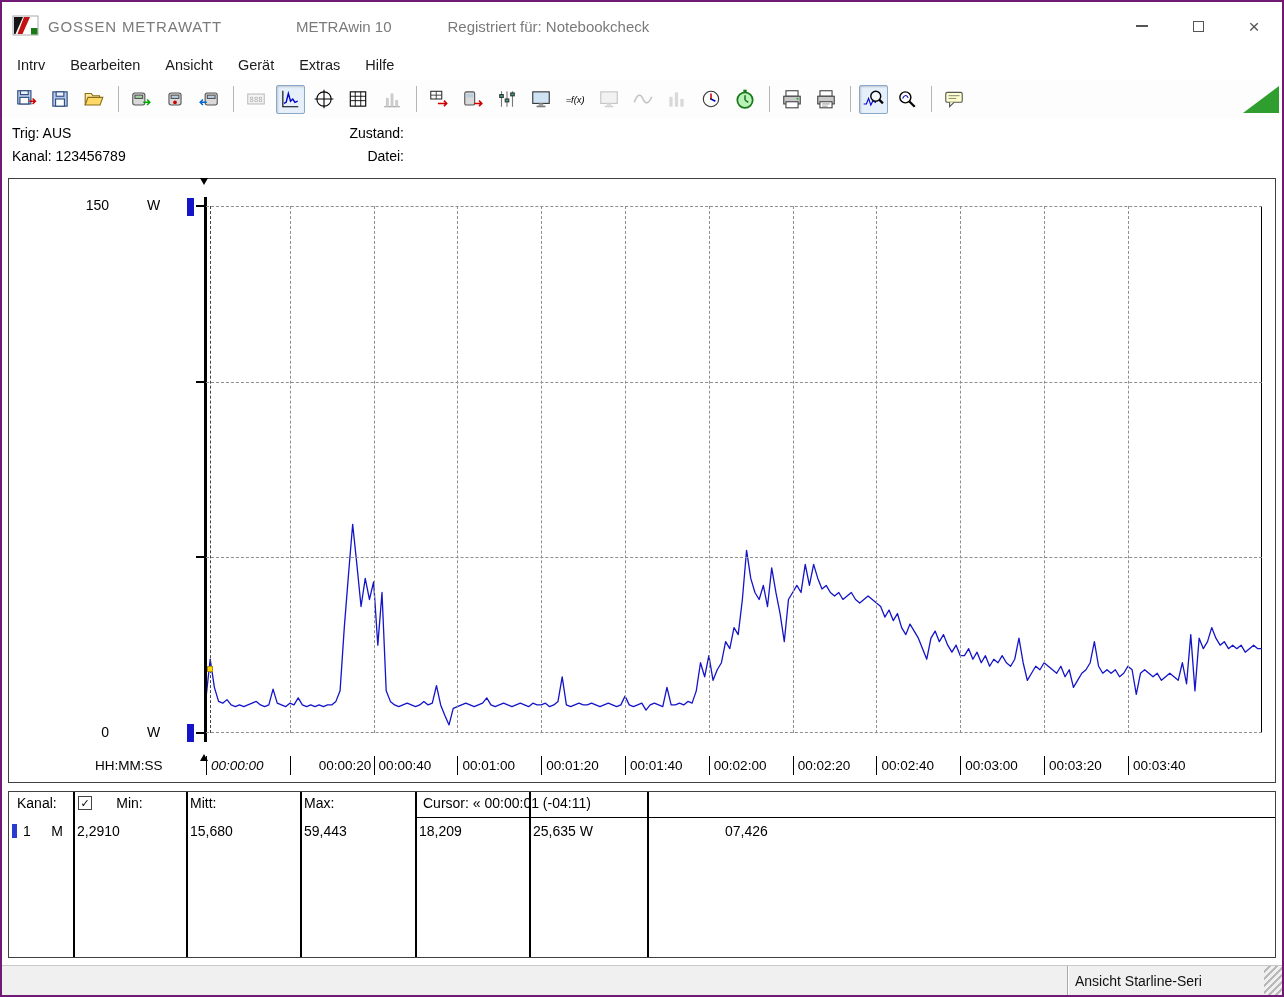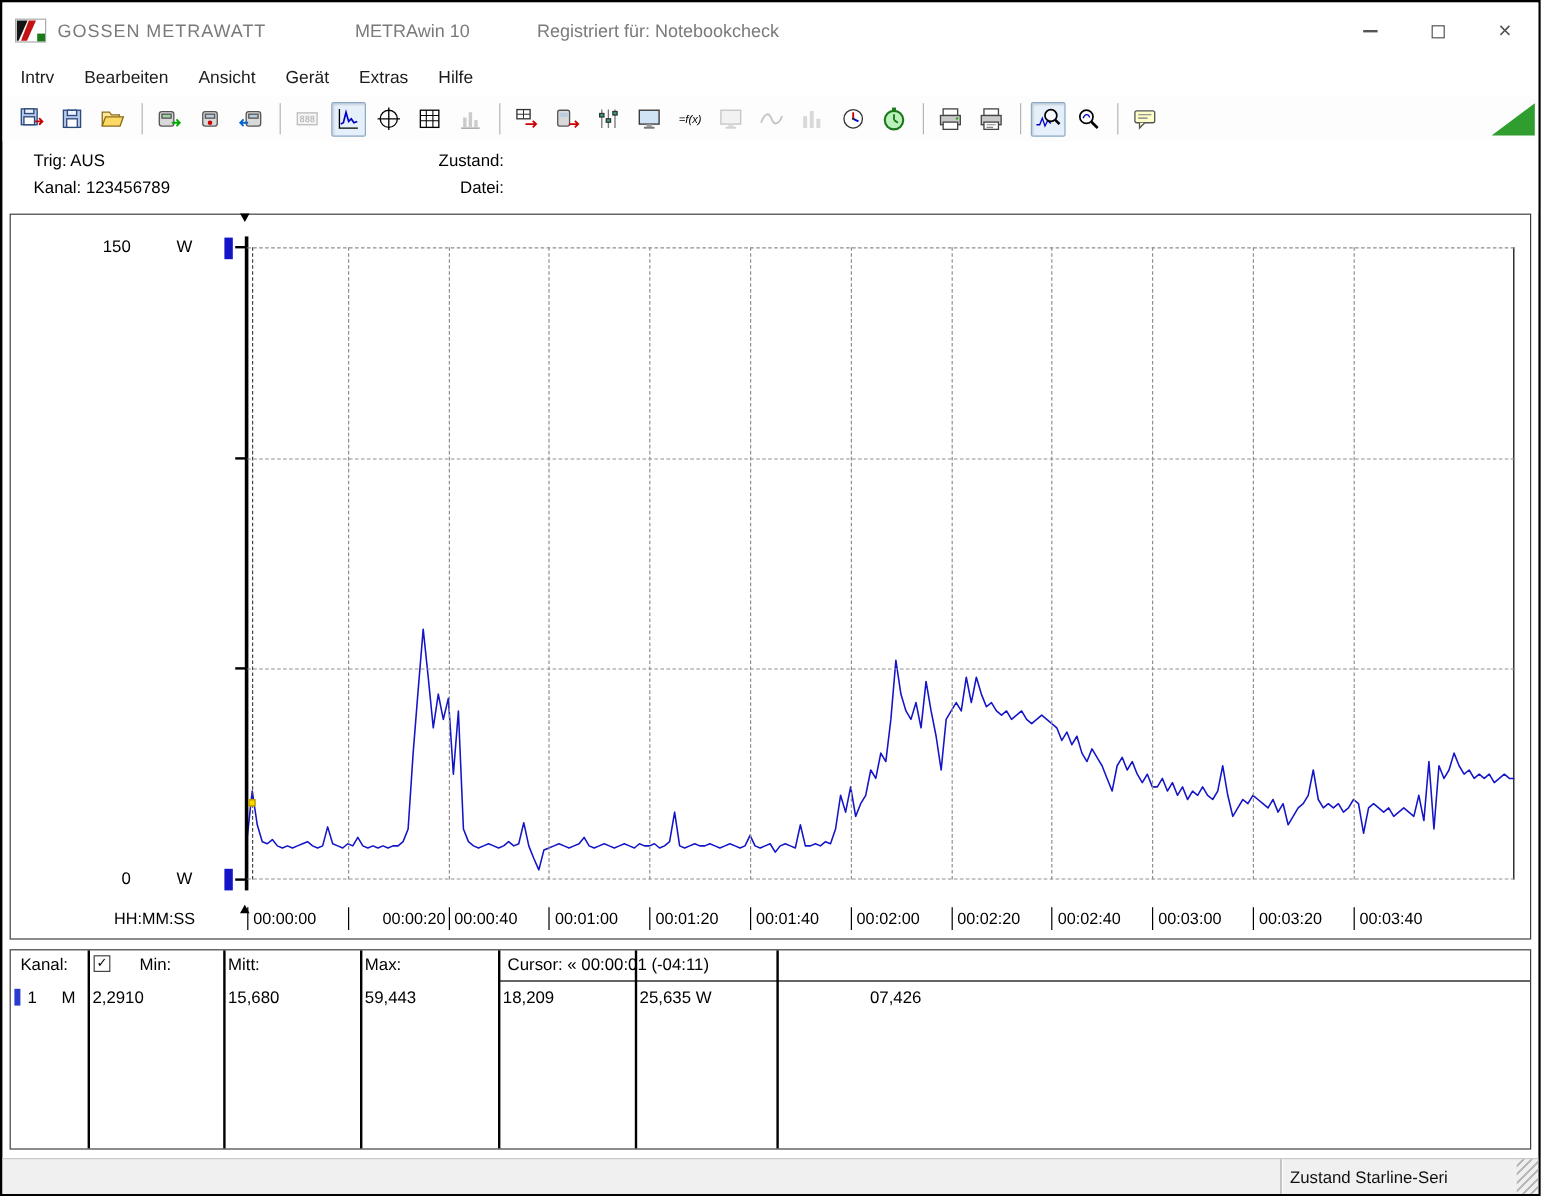--- a/index.html
+++ b/index.html
@@ -1,19 +1,19 @@
 <!DOCTYPE html>
 <html><head>
 <meta charset="utf-8">
 <style>
   html,body{margin:0;padding:0;background:#e8e8e8;}
   *{box-sizing:border-box;}
   .window{
     width:1284px;height:997px;position:relative;background:#fff;
-    border:2px solid #000000;overflow:hidden;
+    border:2px solid #701a75;overflow:hidden;
     font-family:"Liberation Sans",sans-serif;color:#000;
   }
   
   .titlebar{height:48px;display:flex;align-items:center;background:#fff;}
   .logo{margin-left:10px;width:28px;height:24px;display:inline-block;}
   .brand{margin-left:8px;font-size:15px;letter-spacing:.8px;color:#7a7a7a;}
   .apptitle{margin-left:74px;font-size:15px;color:#7a7a7a;}
   .regtitle{margin-left:56px;font-size:15px;color:#7a7a7a;}
   .wc{margin-left:auto;display:flex;align-items:center;height:100%;}
   .wc-btn{width:56px;height:100%;display:flex;align-items:center;justify-content:center;color:#555;cursor:default;}
@@ -26,21 +26,21 @@
   
   .toolbar{height:38px;display:flex;align-items:center;padding-left:10px;background:#fdfdfd;position:relative;}
   .tb-btn{width:29px;height:29px;margin-right:5px;border:1px solid transparent;background:transparent;padding:2px;border-radius:2px;}
   .tb-btn svg{width:22px;height:22px;display:block;}
   .tb-btn.active{background:#e6f0fa;border:1px solid #8aa8c8;box-shadow:inset 1px 1px 2px rgba(0,0,0,.18);}
   .tb-btn.disabled{filter:grayscale(1);opacity:.42;}
   .tb-sep{width:1px;height:26px;background:#b5b5b5;margin:0 8px 0 4px;display:inline-block;}
   .tb-corner{position:absolute;right:3px;top:6px;width:0;height:0;
     border-left:36px solid transparent;border-bottom:27px solid #2f9e2f;}
   
-  .infobar{height:58px;position:relative;font-size:14px;background:#fff;margin-left:16px;}
+  .infobar{height:58px;position:relative;font-size:14px;background:#fff;}
   .info-line{height:23px;line-height:23px;white-space:nowrap;}
   .info-left{position:absolute;left:10px;top:4px;}
   .info-mid-lbl{position:absolute;left:338px;top:4px;width:64px;text-align:right;}
   .info-mid-val{position:absolute;left:414px;top:4px;}
   .gap18{display:inline-block;width:18px;}
   
   .chart-panel{position:absolute;left:6px;right:6px;top:176px;height:605px;border:1px solid #404040;background:#fff;}
   .plot{position:absolute;left:197px;top:27px;right:13px;height:527px;overflow:visible;}
   .trace-svg{position:absolute;inset:0;width:100%;height:100%;overflow:visible;}
   .hgrid{position:absolute;left:0;right:0;height:0;border-top:1px dashed #8f8f8f;}
@@ -357,21 +357,21 @@
         <div class="vgrid" style="left: 47.619%;"></div>
         <div class="vgrid" style="left: 55.5556%;"></div>
         <div class="vgrid" style="left: 63.4921%;"></div>
         <div class="vgrid" style="left: 71.4286%;"></div>
         <div class="vgrid" style="left: 79.3651%;"></div>
         <div class="vgrid" style="left: 87.3016%;"></div>
       </div>
 
     <span class="xfmt">HH:MM:SS</span>
     <div class="xaxis">
-        <div class="xlabel" style="left: 0%;">00:00:00</div>
+        <div class="xlabel" style="left: 0%; font-style: italic;">00:00:00</div>
         <div class="xlabel" style="left: 7.93651%; padding-left: 28px;">00:00:20</div>
         <div class="xlabel" style="left: 15.873%;">00:00:40</div>
         <div class="xlabel" style="left: 23.8095%;">00:01:00</div>
         <div class="xlabel" style="left: 31.746%;">00:01:20</div>
         <div class="xlabel" style="left: 39.6825%;">00:01:40</div>
         <div class="xlabel" style="left: 47.619%;">00:02:00</div>
         <div class="xlabel" style="left: 55.5556%;">00:02:20</div>
         <div class="xlabel" style="left: 63.4921%;">00:02:40</div>
         <div class="xlabel" style="left: 71.4286%;">00:03:00</div>
         <div class="xlabel" style="left: 79.3651%;">00:03:20</div>
@@ -414,17 +414,17 @@
       <div class="tc center">18,209</div>
       <div class="tc center">
         <span>25,635</span>&nbsp;<span>W</span>
       </div>
       <div class="tc delta-cell">07,426</div>
     </div>
   </div>
 
   <div class="statusbar">
     <div class="sb-left"></div>
-    <div class="sb-device">Zustand Starline-Seri</div>
+    <div class="sb-device">Ansicht Starline-Seri</div>
     <div class="sb-grip"></div>
   </div>
 
 </div>
 
 </body></html>

